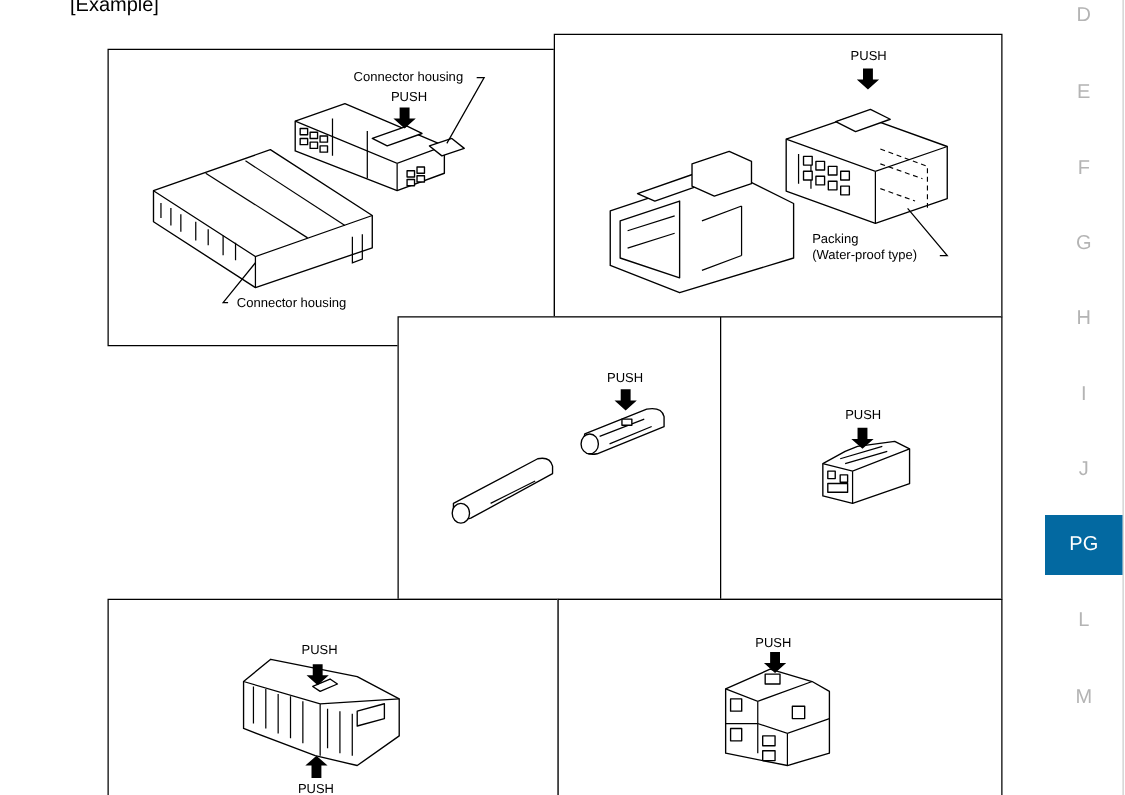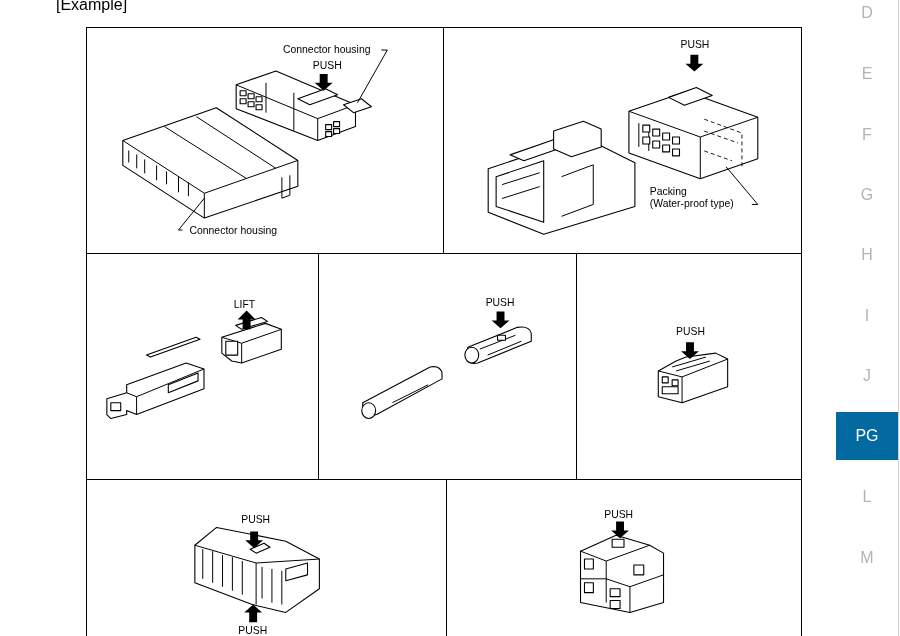--- a/index.html
+++ b/index.html
@@ -17,21 +17,21 @@
   .dash { fill:none; stroke:#000; stroke-width:0.9; stroke-dasharray:4 3; }
   .arrow { fill:#000; }
 </style>
 </head>
 <body>
 
 <div class="example-label">[Example]</div>
 
 <div class="grid">
 
-  <div class="cell" style="left:0;top:0;width:358px;height:238px;">
+  <div class="cell" style="left:0;top:12px;width:358px;height:238px;">
     <svg viewBox="0 0 358 227">
       <g>
         <path class="dr" d="M36,108 L130,75 L212,128 L212,154 L118,186 L36,133 Z"></path>
         <path class="ln" d="M36,108 L118,161 L212,128"></path>
         <path class="ln" d="M118,161 L118,186"></path>
         <path class="ln" d="M78,94 L160,146"></path>
         <path class="ln" d="M110,84 L190,136"></path>
         <path class="ln" d="M42,118 L42,130 M50,122 L50,136 M58,127 L58,141 M70,133 L70,148 M80,139 L80,152 M92,144 L92,160 M102,150 L102,164"></path>
         <path class="ln" d="M196,145 L196,166 L204,163 L204,143"></path>
       </g>
@@ -87,39 +87,20 @@
         <path class="dr" d="M226,70 L254,60 L270,68 L242,78 Z"></path>
       </g>
       <path class="arrow" d="M248,27 L256,27 L256,36 L261,36 L252,44 L243,36 L248,36 Z"></path>
       <path class="ln" d="M310,178 L316,178 L284,140"></path>
       <text class="lbl" x="238" y="20">PUSH</text>
       <text class="lbl" x="207" y="168">Packing</text>
       <text class="lbl" x="207" y="181">(Water-proof type)</text>
     </svg>
   </div>
 
-  <div class="cell" style="left:0;top:226px;width:233px;height:227px;">
-    <svg viewBox="0 0 233 227">
-      <g>
-        <path class="dr" d="M20,146 L40,140 L40,132 L100,110 L118,116 L118,136 L50,162 L40,158 L40,162 L24,166 L20,162 Z"></path>
-        <path class="ln" d="M40,140 L50,144 L118,116 M50,144 L50,162"></path>
-        <rect class="dr" x="24" y="150" width="10" height="8"></rect>
-        <path class="dr" d="M60,102 L110,84 L114,86 L64,104 Z"></path>
-        <path class="dr" d="M82,132 L112,120 L112,128 L82,140 Z"></path>
-      </g>
-      <g>
-        <path class="dr" d="M136,84 L180,70 L196,76 L196,96 L156,110 L146,108 L136,100 Z"></path>
-        <path class="ln" d="M136,84 L156,90 L196,76 M156,90 L156,110"></path>
-        <rect class="dr" x="140" y="88" width="12" height="14"></rect>
-        <path class="dr" d="M150,72 L176,64 L182,68 L156,76 Z"></path>
-      </g>
-      <path class="arrow" d="M157,76 L157,66 L152,66 L161,57 L170,66 L165,66 L165,76 Z"></path>
-      <text class="lbl" x="148" y="54">LIFT</text>
-    </svg>
-  </div>
 
   <div class="cell" style="left:232px;top:226px;width:259px;height:227px;">
     <svg viewBox="0 0 259 227">
       <g>
         <path class="dr" d="M44,150 L112,114 Q122,112 124,120 L124,126 L58,162 Q46,166 44,158 Z"></path>
         <ellipse class="dr" cx="50" cy="158" rx="7" ry="8"></ellipse>
         <path class="ln" d="M74,150 L110,132"></path>
       </g>
       <g>
         <path class="dr" d="M150,94 L200,74 Q212,72 214,80 L214,88 L160,110 Q150,112 148,104 Z"></path>

